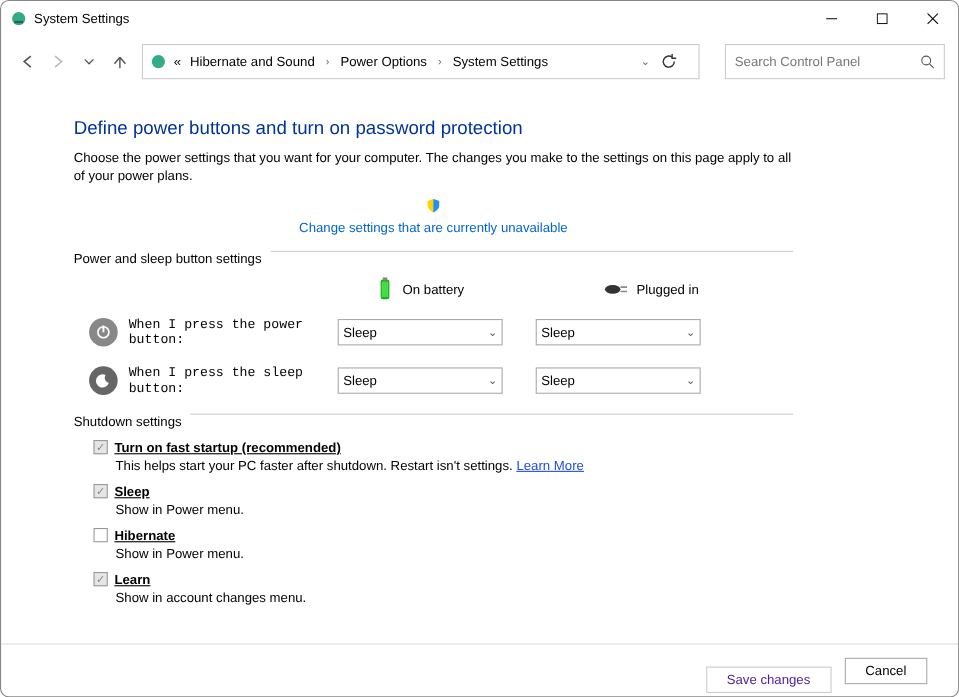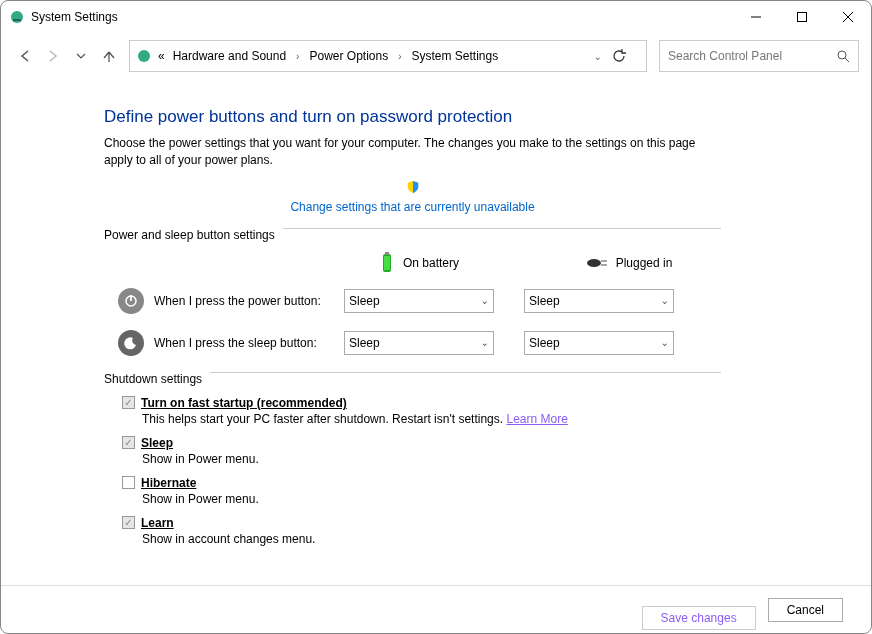--- a/index.html
+++ b/index.html
@@ -11,47 +11,47 @@
 .win-controls .ctrl { width: 46px; display: flex; align-items: center; justify-content: center; }
 .toolbar { height: 46px; display: flex; align-items: center; padding: 0 12px 0 16px; gap: 12px; }
 .nav-arrows { display: flex; gap: 12px; align-items: center; }
 .nav-icon { width: 16px; height: 16px; display:flex;align-items:center;justify-content:center; color:#555; }
 .addr-bar { flex: 1; height: 32px; border: 1px solid #ccc; display: flex; align-items: center; padding: 0 6px; font-size: 12px; gap: 4px; }
 .addr-bar .crumb { color: #000; padding: 0 2px; }
 .addr-bar .chev { color: #666; font-size: 10px; padding: 0 4px;}
 .addr-bar .spacer { flex: 1; }
 .addr-down { color:#666; font-size:10px; padding:0 6px; }
 .reload { width: 28px; text-align:center; color:#333; }
-.search-box { width: 200px; height: 32px; border: 1px solid #ccc; display:flex; align-items:center; padding:0 8px; font-size:12px; color:#777; }
+.search-box { width: 200px; height: 32px; border: 1px solid #ccc; display:flex; align-items:center; padding:0 8px; font-size:12px; color:#777;margin-left:11px; }
 .search-box .sicon { margin-left:auto; color:#555; }
-.content { padding: 28px 150px 60px 103px; font-size: 12px; color:#000; }
+.content { padding: 28px 150px 60px 66px; font-size: 12px; color:#000; }
 .page-title { color: #003399; font-size: 17px; font-weight: 400; margin-bottom: 8px; }
 .desc { margin-bottom: 10px; line-height: 1.45; }
 .admin-link { display:flex; align-items:center; gap:6px; margin-bottom: 14px; flex-direction: column; }
 .admin-link a { color: #0066cc; text-decoration:none; }
 .section-label { display:flex; align-items:flex-start; gap:8px; margin-bottom: 10px; }
 .section-label .line { flex:1; height:1px; background:#ccc; }
 .columns-header { display:flex; padding-left: 240px; gap: 60px; margin-bottom: 14px; align-items:center;}
 .col-head { display:flex; align-items:center; gap:8px; width:150px; justify-content:center;}
 .setting-row { display:flex; align-items:center; margin-bottom: 16px; padding-left: 14px; gap: 10px;}
 .round-icon { width:26px; height:26px; border-radius:50%; background:#888; display:flex;align-items:center;justify-content:center;color:#fff; }
-.setting-row .lbl { width: 180px; }
+.setting-row .lbl { width: 180px; font-family: Liberation Mono, monospace; }
 .select { width: 150px; height: 24px; border:1px solid #aaa; background:#fff; font-size:12px; padding:2px 4px; display:flex;align-items:center;justify-content:space-between;}
 .select .arrow { font-size:10px;color:#555; }
 .shutdown-list { padding-left: 18px; }
 .shutdown-item { margin-bottom: 10px; }
 .shutdown-item .row1 { display:flex; align-items:center; gap:6px; }
 .shutdown-item .row1 .cbx { width:13px;height:13px;border:1px solid #999;background:#e5e5e5;display:flex;align-items:center;justify-content:center;font-size:10px;color:#888;}
 .shutdown-item .row1 .cbx.unchecked { background:#fff; }
 .shutdown-item .row1 b { font-weight:600;text-decoration:underline; }
 .shutdown-item .sub { padding-left: 20px; margin-top:2px; }
-.shutdown-item .sub a { color:#8b5cf6; }
+.shutdown-item .sub a { color:#1d4ed8; }
 .footer { position:absolute; bottom:0; left:0; right:0; height:48px; border-top:1px solid #ddd; display:flex; align-items:center; justify-content:flex-end; padding-right:28px; gap:12px;}
 .btn { height:24px; padding: 0 18px; border:1px solid #aaa; background:#fff; font-size:12px; display:flex;align-items:center;}
-.btn.disabled { color:#8b5cf6; border-color:#ccc;margin-top:16px; }
+.btn.disabled { color:#4c1d95; border-color:#ccc;margin-top:16px; }
 .shield { width:14px;height:14px; }
 svg { display:block; }
 </style>
 </head>
 <body>
 
 <div class="titlebar">
   <span class="app-icon">
     <svg viewBox="0 0 16 16">
         <circle cx="8" cy="8" r="6" fill="#3a8"></circle>
@@ -102,21 +102,21 @@
         </svg>
       </span>
   </div>
   <div class="addr-bar">
     <span>
         <svg width="16" height="16">
           <circle cx="8" cy="8" r="6" fill="#3a8"></circle>
         </svg>
       </span>
     <span class="crumb">«</span>
-    <span class="crumb">Hardware and Sound</span>
+    <span class="crumb">Hibernate and Sound</span>
     <span class="chev">›</span>
     <span class="crumb">Power Options</span>
     <span class="chev">›</span>
     <span class="crumb">System Settings</span>
     <span class="spacer"></span>
     <span class="addr-down">⌄</span>
     <span class="reload">
         <svg width="14" height="14">
           <path d="M12 7a5 5 0 1 1-2-4" fill="none" stroke="#333" stroke-width="1.3"></path>
           <path d="M10 0 L10 4 L14 4" fill="none" stroke="#333" stroke-width="1.3"></path>

